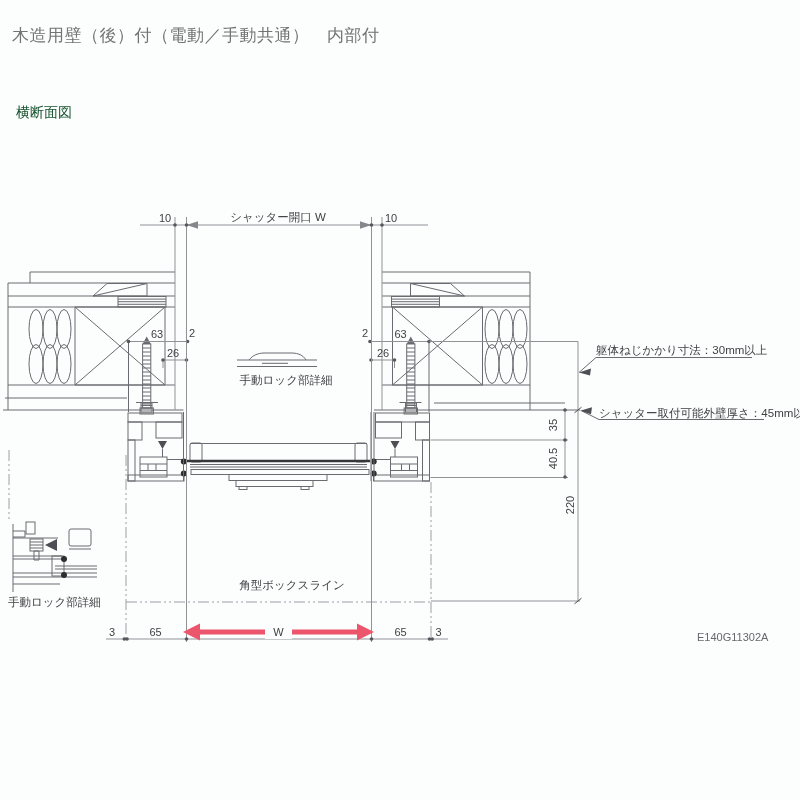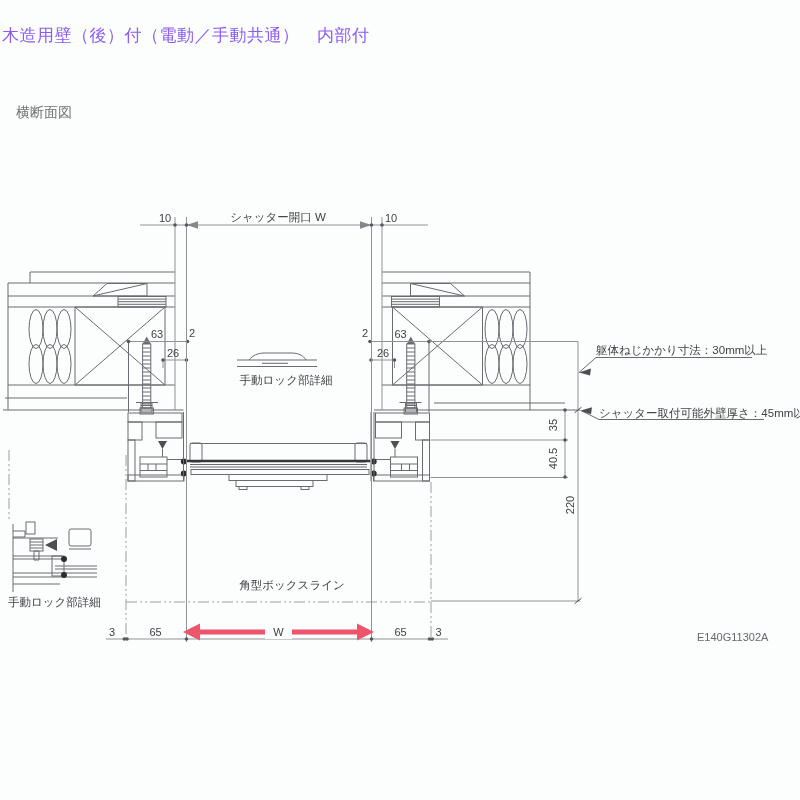--- a/index.html
+++ b/index.html
@@ -1,20 +1,20 @@
 <!DOCTYPE html>
 <html><head>
 <meta charset="utf-8">
 <style>
   html,body{margin:0;padding:0}
   body{width:800px;height:800px;background:#fcfdfd;position:relative;overflow:hidden;
        font-family:"Liberation Sans",sans-serif}
-  .title{position:absolute;left:2px;top:24px;font-size:17px;font-weight:500;
-         color:#8b5cf6;letter-spacing:.5px;white-space:pre}
-  .subtitle{position:absolute;left:16px;top:104px;font-size:14px;font-weight:500;color:#737373}
+  .title{position:absolute;left:12px;top:24px;font-size:17px;font-weight:500;
+         color:#737373;letter-spacing:.5px;white-space:pre}
+  .subtitle{position:absolute;left:16px;top:104px;font-size:14px;font-weight:500;color:#14532d}
   svg{position:absolute;left:0;top:0}
   svg text{font-family:"Liberation Sans",sans-serif}
   .ln{stroke:#686c70;stroke-width:1;fill:none}
   .lnd{stroke:#4c5054;stroke-width:1;fill:none}
   .dim{stroke:#8f9396;stroke-width:1;fill:none}
   .dd{stroke:#9aa0a4;stroke-width:1;fill:none;stroke-dasharray:11 3 2 3 2 3}
   .dot{fill:#55585c}
   .thk{stroke:#35383b;stroke-width:2.4;fill:none}
   .t{font-size:11px;fill:#3e4144}
   .tj{font-size:11.5px;fill:#3e4144}

